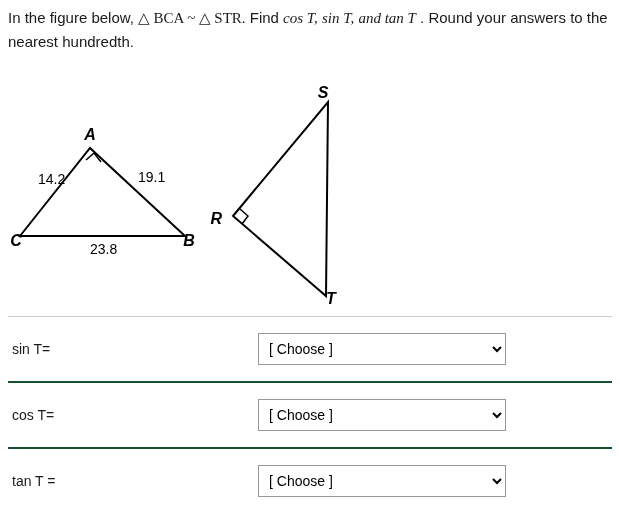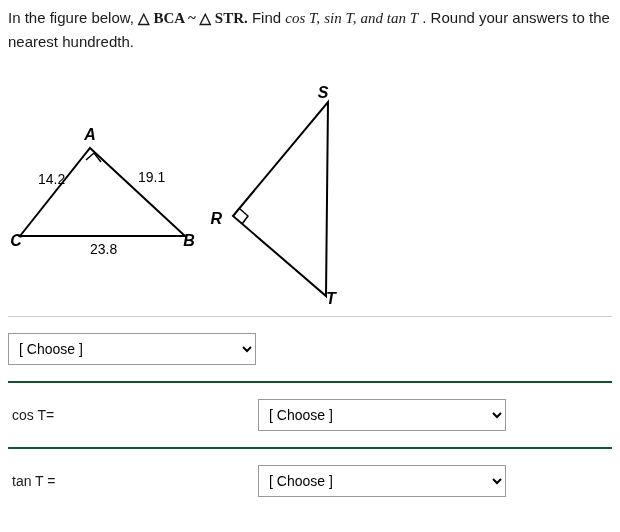--- a/index.html
+++ b/index.html
@@ -8,21 +8,21 @@
       font-size: 15px;
       width: 620px;
       height: 532px;
       padding: 6px 8px;
       color: #1a1a1a;
     }
     .question-text {
       line-height: 1.55;
     }
     .italic { font-style: italic; font-family: 'Times New Roman', serif; }
-    .tri { font-family: 'Times New Roman', serif; font-weight: bold; }
+    .tri { font-family: 'Times New Roman', serif; }
     .figure-area {
       margin-top: 22px;
       height: 230px;
       position: relative;
     }
     .answers {
       margin-top: 10px;
     }
     .answer-row {
       display: flex;
@@ -76,20 +76,21 @@
       <path d="M 232 133 L 240 140 L 234 148" fill="none" stroke="#000" stroke-width="1.5"></path>
       <text x="315" y="22" font-size="16" font-weight="bold" font-style="italic" text-anchor="middle">S</text>
       <text x="214" y="148" font-size="16" font-weight="bold" font-style="italic" text-anchor="end">R</text>
       <text x="323" y="228" font-size="16" font-weight="bold" font-style="italic" text-anchor="middle">T</text>
     </g>
   </svg>
 </div>
 
 <div class="answers">
   <div class="answer-row">
+    <div class="label-cell">sin T=</div>
     <div class="select-cell">
       <select>
         <option>[ Choose ]</option>
       </select>
     </div>
   </div>
   <div class="answer-row">
     <div class="label-cell">cos T=</div>
     <div class="select-cell">
       <select>

